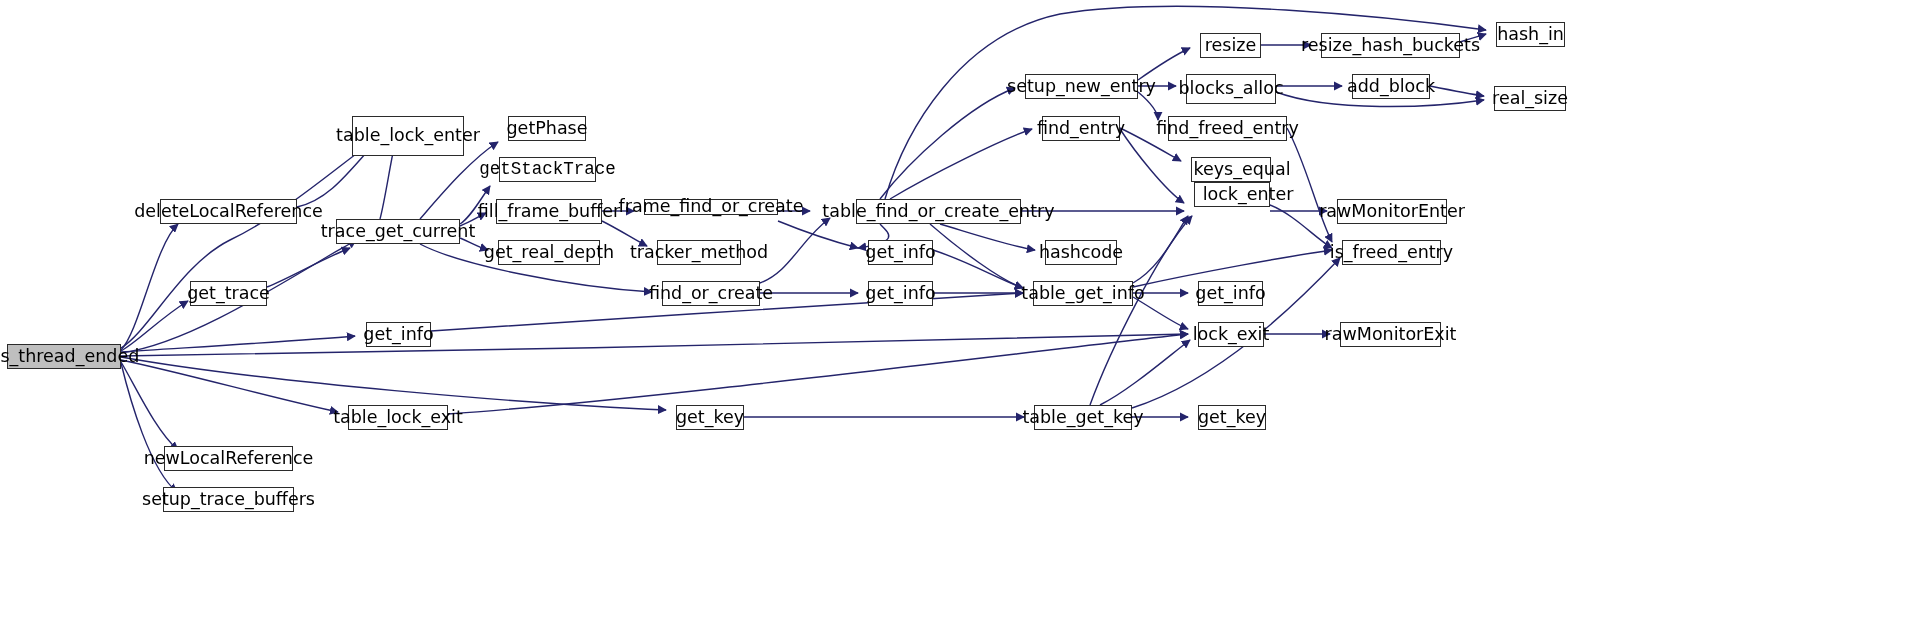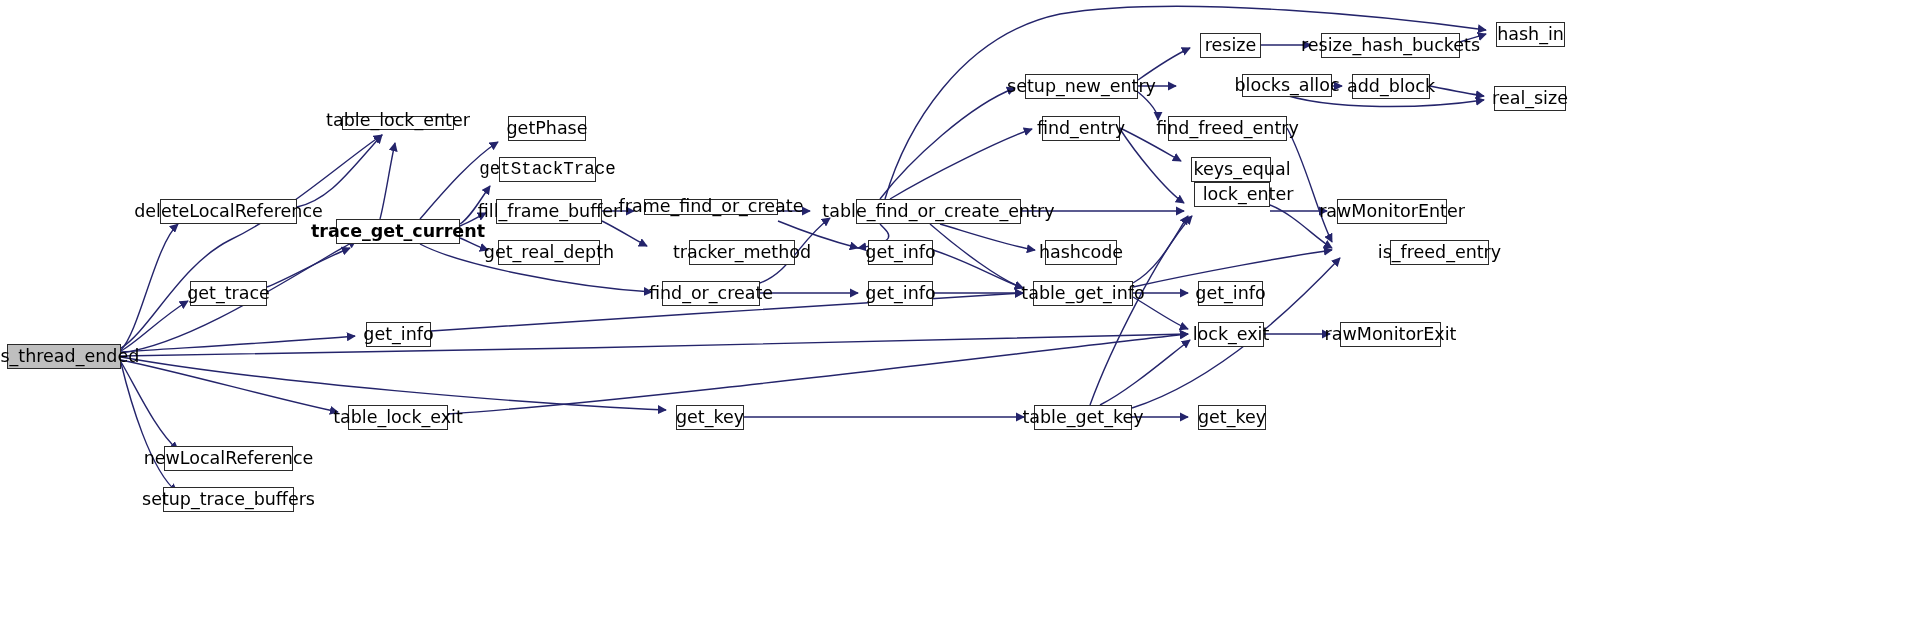--- a/index.html
+++ b/index.html
@@ -135,42 +135,42 @@
       </div>
       <div class="node" style="left: 348px; top: 405px; width: 100px; height: 25px;">
         <span class="node-label">table_lock_exit</span>
       </div>
       <div class="node" style="left: 164px; top: 446px; width: 129px; height: 25px;">
         <span class="node-label">newLocalReference</span>
       </div>
       <div class="node" style="left: 163px; top: 487px; width: 131px; height: 25px;">
         <span class="node-label">setup_trace_buffers</span>
       </div>
-      <div class="node" style="left: 342px; top: 116px; width: 112px; height: 14px; align-items: flex-end;">
+      <div class="node" style="left: 352px; top: 116px; width: 112px; height: 40px;">
         <span class="node-label">table_lock_enter</span>
       </div>
-      <div class="node" style="left: 336px; top: 219px; width: 124px; height: 25px; font-weight: bold;">
+      <div class="node" style="left: 336px; top: 219px; width: 124px; height: 25px;">
         <span class="node-label">trace_get_current</span>
       </div>
       <div class="node" style="left: 508px; top: 116px; width: 78px; height: 25px;">
         <span class="node-label">getPhase</span>
       </div>
       <div class="node" style="left: 499px; top: 157px; width: 97px; height: 25px; font-family: Liberation Mono, monospace;">
         <span class="node-label">getStackTrace</span>
       </div>
       <div class="node" style="left: 496px; top: 199px; width: 106px; height: 25px;">
         <span class="node-label">fill_frame_buffer</span>
       </div>
       <div class="node" style="left: 498px; top: 240px; width: 102px; height: 25px;">
         <span class="node-label">get_real_depth</span>
       </div>
       <div class="node" style="left: 644px; top: 199px; width: 134px; height: 16px;">
         <span class="node-label">frame_find_or_create</span>
       </div>
-      <div class="node" style="left: 657px; top: 240px; width: 106px; height: 25px; margin-left: 32px;">
+      <div class="node" style="left: 657px; top: 240px; width: 84px; height: 25px;">
         <span class="node-label">tracker_method</span>
       </div>
       <div class="node" style="left: 662px; top: 281px; width: 98px; height: 25px;">
         <span class="node-label">find_or_create</span>
       </div>
       <div class="node" style="left: 676px; top: 405px; width: 68px; height: 25px;">
         <span class="node-label">get_key</span>
       </div>
       <div class="node" style="left: 820px; top: 199px; width: 165px; height: 25px; margin-left: 36px;">
         <span class="node-label">table_find_or_create_entry</span>
@@ -192,21 +192,21 @@
       </div>
       <div class="node" style="left: 1033px; top: 281px; width: 100px; height: 25px;">
         <span class="node-label">table_get_info</span>
       </div>
       <div class="node" style="left: 1034px; top: 405px; width: 98px; height: 25px;">
         <span class="node-label">table_get_key</span>
       </div>
       <div class="node" style="left: 1200px; top: 33px; width: 61px; height: 25px;">
         <span class="node-label">resize</span>
       </div>
-      <div class="node" style="left: 1242px; top: 74px; width: 90px; height: 23px;">
+      <div class="node" style="left: 1186px; top: 74px; width: 90px; height: 30px;">
         <span class="node-label">blocks_alloc</span>
       </div>
       <div class="node" style="left: 1168px; top: 116px; width: 119px; height: 25px;">
         <span class="node-label">find_freed_entry</span>
       </div>
       <div class="node" style="left: 1191px; top: 157px; width: 80px; height: 25px; padding-left: 22px;">
         <span class="node-label">keys_equal</span>
       </div>
       <div class="node" style="left: 1194px; top: 182px; width: 76px; height: 25px; padding-left: 32px;">
         <span class="node-label">lock_enter</span>
@@ -222,21 +222,21 @@
       </div>
       <div class="node" style="left: 1321px; top: 33px; width: 139px; height: 25px;">
         <span class="node-label">resize_hash_buckets</span>
       </div>
       <div class="node" style="left: 1352px; top: 74px; width: 78px; height: 25px;">
         <span class="node-label">add_block</span>
       </div>
       <div class="node" style="left: 1337px; top: 199px; width: 110px; height: 25px;">
         <span class="node-label">rawMonitorEnter</span>
       </div>
-      <div class="node" style="left: 1342px; top: 240px; width: 99px; height: 25px; margin-left: 48px;">
+      <div class="node" style="left: 1342px; top: 240px; width: 99px; height: 25px;">
         <span class="node-label">is_freed_entry</span>
       </div>
       <div class="node" style="left: 1340px; top: 322px; width: 101px; height: 25px;">
         <span class="node-label">rawMonitorExit</span>
       </div>
       <div class="node" style="left: 1496px; top: 22px; width: 69px; height: 25px;">
         <span class="node-label">hash_in</span>
       </div>
       <div class="node" style="left: 1494px; top: 86px; width: 72px; height: 25px;">
         <span class="node-label">real_size</span>

